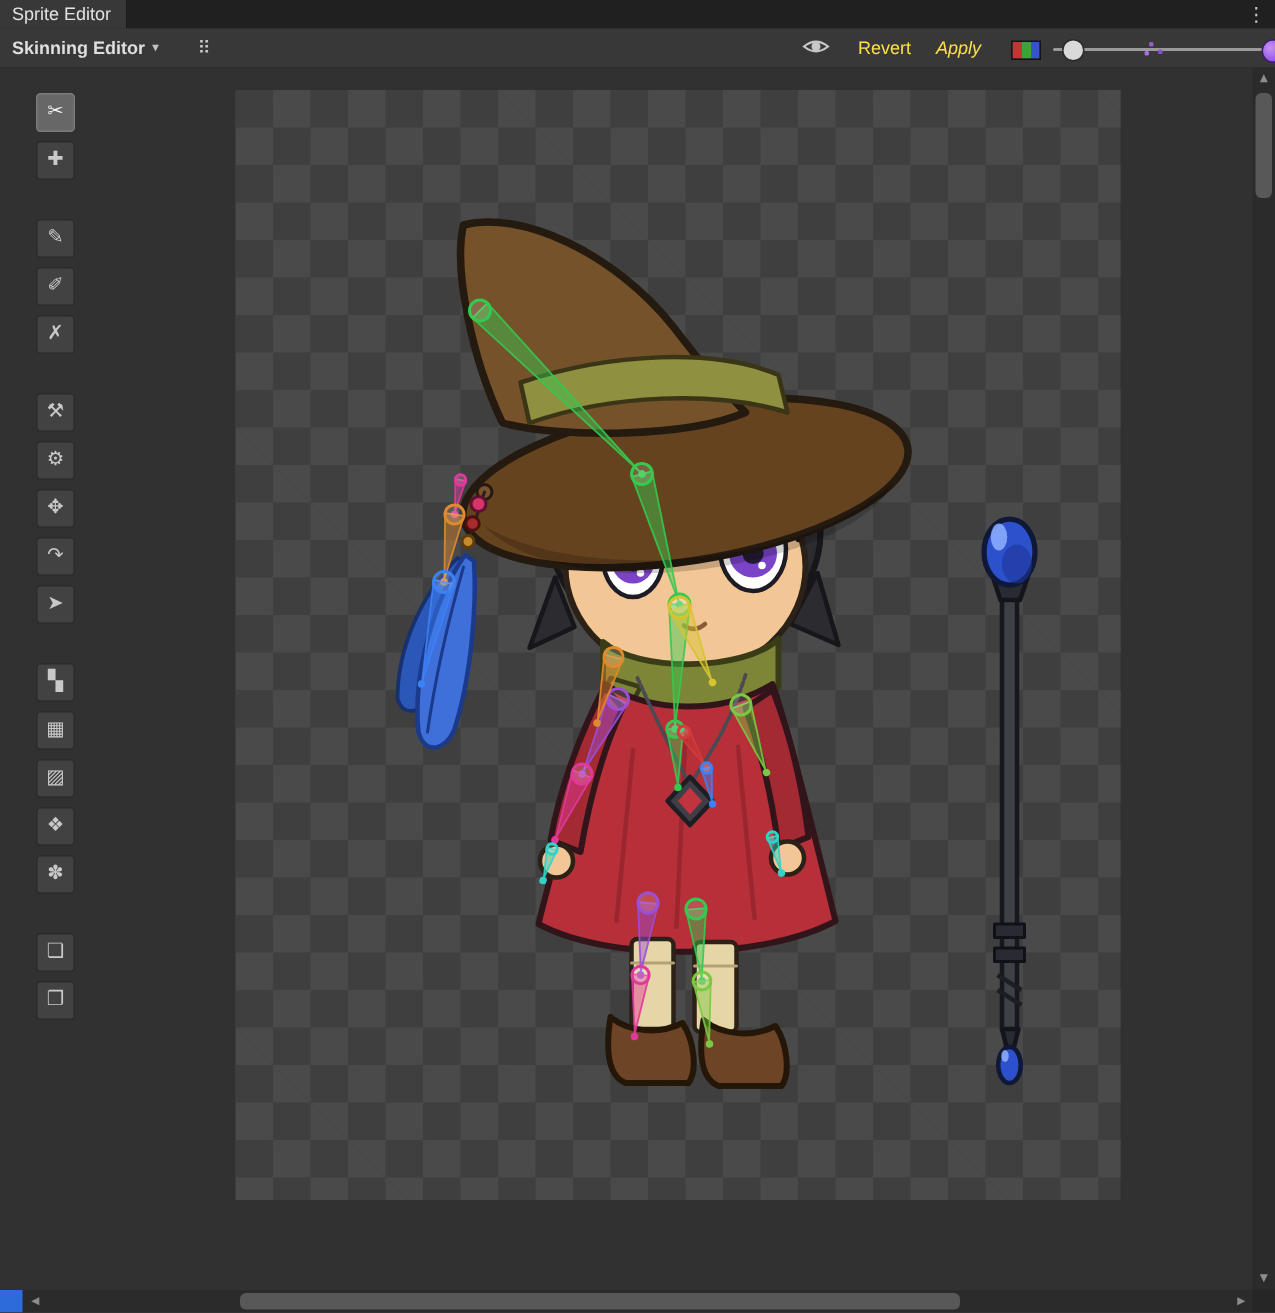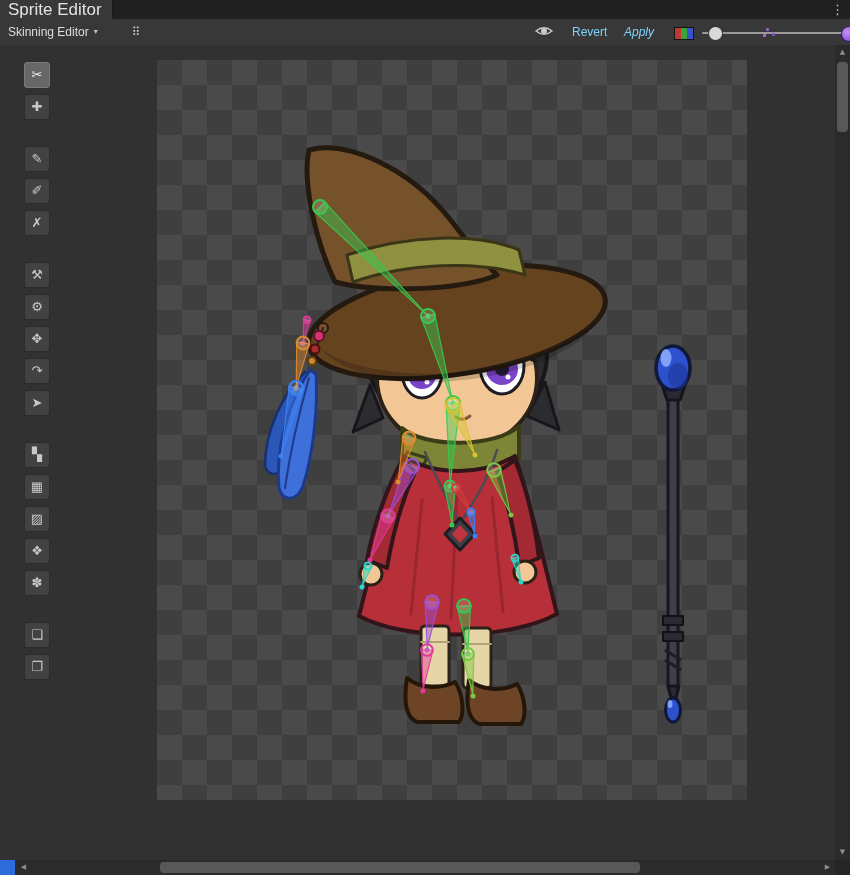--- a/index.html
+++ b/index.html
@@ -9,47 +9,47 @@
     font-family:"Liberation Sans", sans-serif;
     -webkit-font-smoothing:antialiased;
     user-select:none;
   }
   
   .tabbar{
     position:absolute;left:0;top:0;right:0;height:19px;
     background:#202020;display:flex;align-items:stretch;
   }
   .tab{
-    background:#383838;color:#e2e2e2;font-size:17px;line-height:19px;
+    background:#383838;color:#e2e2e2;font-size:12px;line-height:19px;
     padding:0 10px 0 8px;border-right:1px solid #1a1a1a;white-space:nowrap;
   }
   .window-menu{
     margin-left:auto;color:#c9c9c9;font-size:13px;line-height:19px;
     padding:0 6px;cursor:pointer;
   }
   
   .toolbar{
     position:absolute;left:0;top:19px;right:0;height:26px;
     background:#383838;border-bottom:1px solid #242424;
   }
   .dropdown{
     position:absolute;left:2px;top:3px;height:20px;
     color:#dedede;font-size:12px;line-height:20px;
-    padding:0 6px;display:flex;align-items:flex-start;gap:5px;cursor:pointer;
+    padding:0 6px;display:flex;align-items:flex-start;gap:5px;cursor:pointer;font-weight:bold;
   }
   .dropdown .arrow{font-size:8px;color:#c0c0c0;}
   .tb-iconbtn{
     position:absolute;top:3px;width:24px;height:20px;
     color:#c6c6c6;font-size:12px;text-align:center;line-height:20px;cursor:pointer;
     font-family:"DejaVu Sans", sans-serif;
   }
   .tb-eye{left:534px;top:5px;cursor:pointer;}
   .tb-text-btn{
     position:absolute;top:3px;height:20px;line-height:20px;
-    color:#7dd3fc;font-size:12px;padding:0 6px;cursor:default;
+    color:#fde047;font-size:12px;padding:0 6px;cursor:default;
   }
   .tb-rgb{
     position:absolute;left:674px;top:8px;width:18px;height:11px;
     border:1px solid #141414;cursor:pointer;
     background:linear-gradient(90deg,#c33636 0 34%,#3aa33a 34% 67%,#3654c9 67%);
   }
   .zoom{
     position:absolute;left:702px;right:0;top:0;height:26px;
   }
   .zoom .track{

